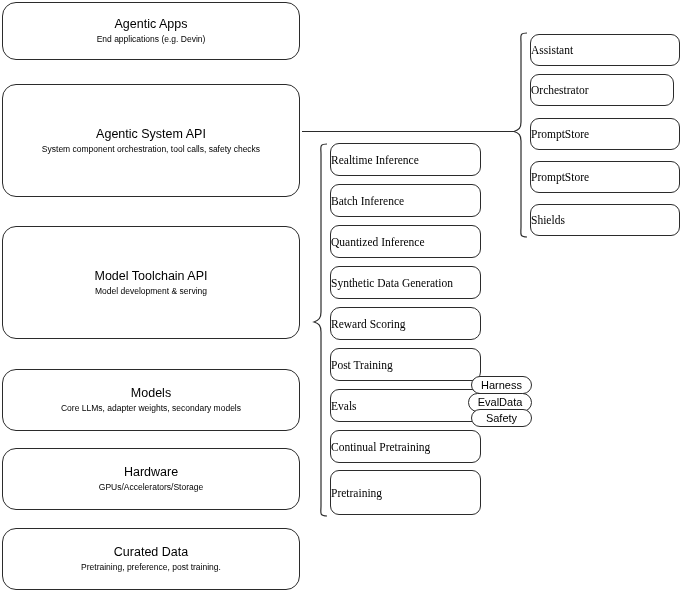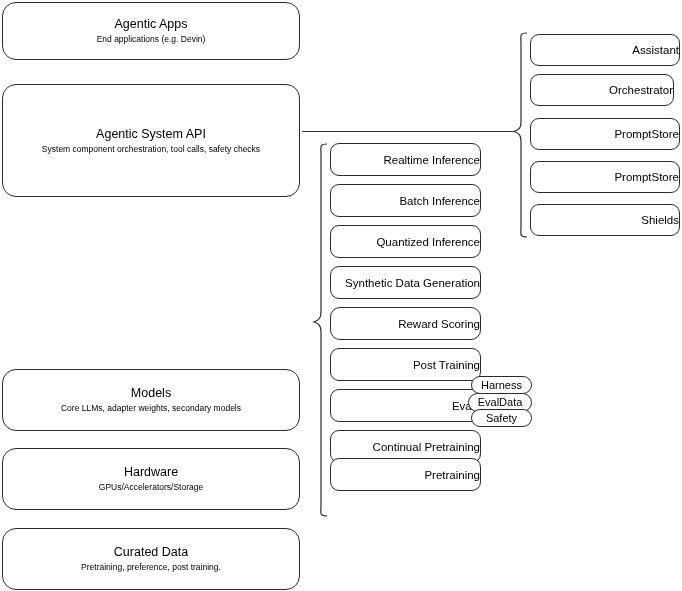--- a/index.html
+++ b/index.html
@@ -52,24 +52,25 @@
 
   
   .pill-box {
     position: absolute;
     box-sizing: border-box;
     border: 1.2px solid #2b2b2b;
     border-radius: 9px;
     background: #ffffff;
     display: flex;
     align-items: center;
-    justify-content: flex-end;
+    justify-content: flex-start;
     font-size: 11.5px;
     line-height: 14px;
     white-space: nowrap;
+    font-family: Liberation Serif, serif;
   }
 
   
   .tag-pill {
     position: absolute;
     box-sizing: border-box;
     border: 1.2px solid #2b2b2b;
     border-radius: 999px;
     background: #ffffff;
     display: flex;
@@ -105,20 +106,24 @@
   <div class="layer-box" style="left:2px; top:2px; width:298px; height:58px;">
     <div class="layer-title">Agentic Apps</div>
     <div class="layer-sub">End applications (e.g. Devin)</div>
   </div>
 
   <div class="layer-box" style="left:2px; top:84px; width:298px; height:113px;">
     <div class="layer-title">Agentic System API</div>
     <div class="layer-sub">System component orchestration, tool calls, safety checks</div>
   </div>
 
+  <div class="layer-box" style="left:2px; top:226px; width:298px; height:113px;">
+    <div class="layer-title">Model Toolchain API</div>
+    <div class="layer-sub">Model development &amp; serving</div>
+  </div>
 
   <div class="layer-box" style="left:2px; top:369px; width:298px; height:62px;">
     <div class="layer-title">Models</div>
     <div class="layer-sub">Core LLMs, adapter weights, secondary models</div>
   </div>
 
   <div class="layer-box" style="left:2px; top:448px; width:298px; height:62px;">
     <div class="layer-title">Hardware</div>
     <div class="layer-sub">GPUs/Accelerators/Storage</div>
   </div>
@@ -166,21 +171,21 @@
   </div>
   <div class="pill-box" style="left:330px; top:348px; width:151px; height:33px;">
     <span>Post Training</span>
   </div>
   <div class="pill-box" style="left:330px; top:389px; width:151px; height:33px;">
     <span>Evals</span>
   </div>
   <div class="pill-box" style="left:330px; top:430px; width:151px; height:33px;">
     <span>Continual Pretraining</span>
   </div>
-  <div class="pill-box" style="left:330px; top:458px; width:151px; height:33px;">
+  <div class="pill-box" style="left:330px; top:470px; width:151px; height:45px;">
     <span>Pretraining</span>
   </div>
 
   <div class="tag-pill" style="left:471px; top:376px; width:61px; height:18px;">
     <span>Harness</span>
   </div>
   <div class="tag-pill" style="left:468px; top:393px; width:64px; height:19px;">
     <span>EvalData</span>
   </div>
   <div class="tag-pill" style="left:471px; top:409px; width:61px; height:18px;">

